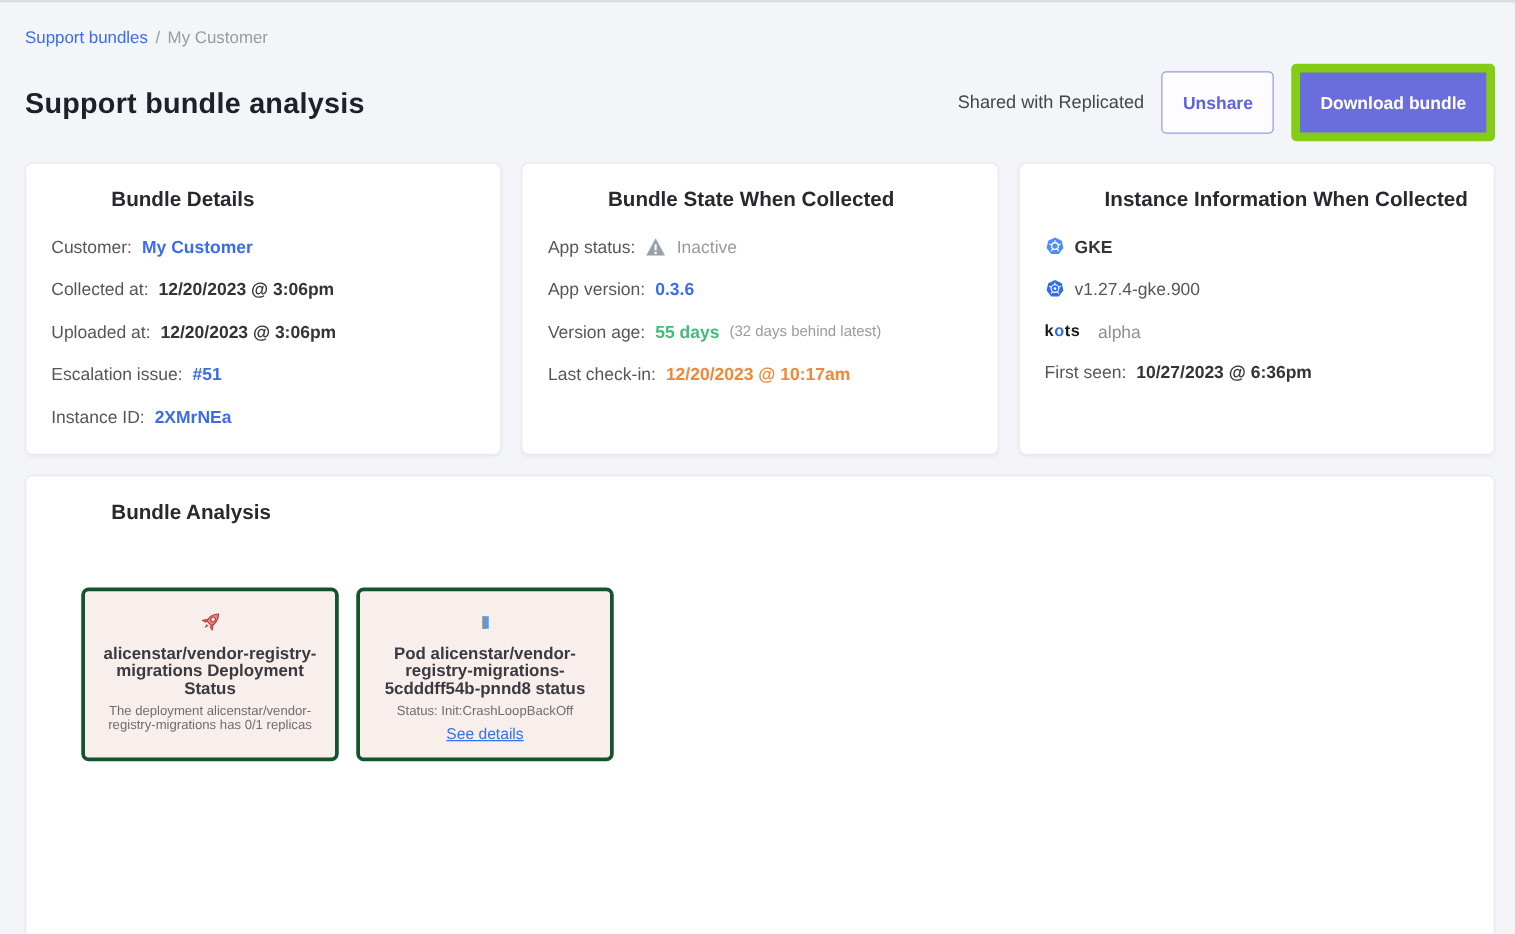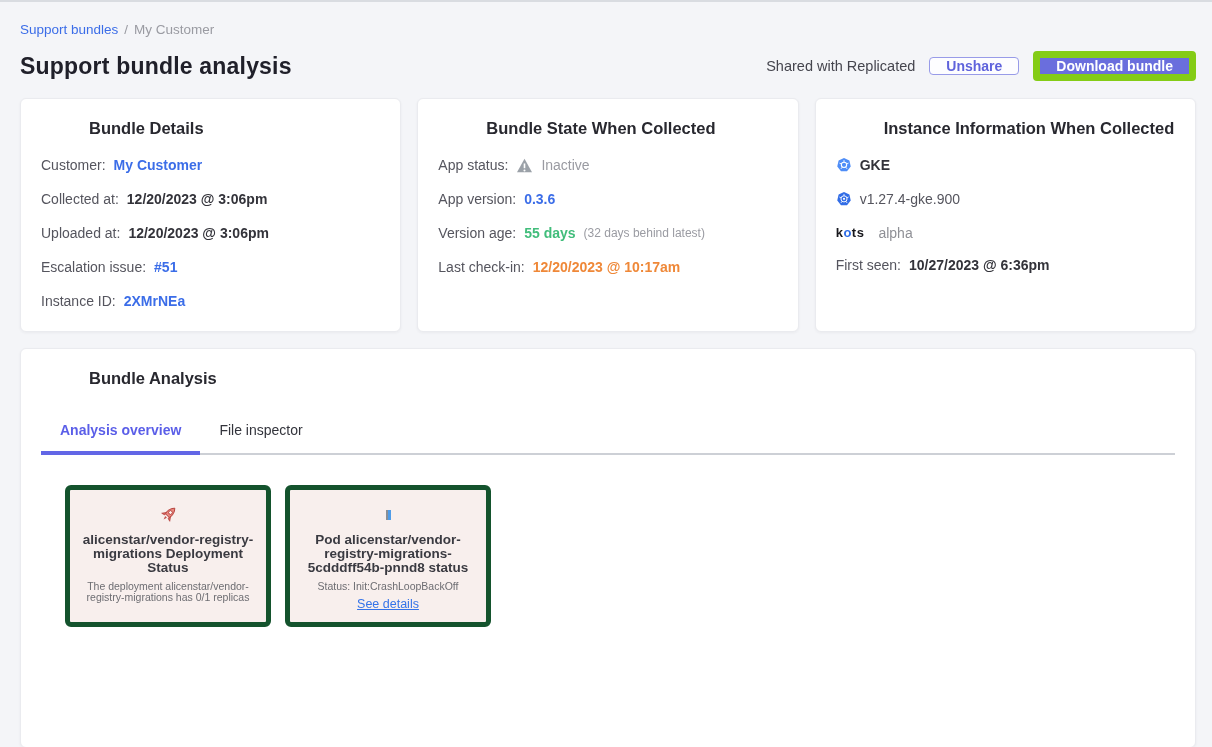--- a/index.html
+++ b/index.html
@@ -15,21 +15,21 @@
   
   .breadcrumb { font-size: 13.5px; display: flex; gap: 6px; align-items: center; }
   .breadcrumb .crumb-link { color: #3b6de8; text-decoration: none; cursor: pointer; }
   .breadcrumb .crumb-sep, .breadcrumb .crumb-current { color: #9a9ba2; }
 
   
   .header-row { display: flex; justify-content: space-between; align-items: center; margin: 14px 0 17px; }
   h1 { font-size: 23px; font-weight: 700; color: #20202a; letter-spacing: .2px; }
   .header-actions { display: flex; align-items: center; gap: 14px; }
   .shared-text { font-size: 14.5px; color: #45454e; }
-  .btn { font-family: inherit; font-size: 14px; font-weight: 700; border-radius: 4px; cursor: pointer; padding: 0 16px; line-height: 16px; }
+  .btn { font-family: inherit; font-size: 14px; font-weight: 700; border-radius: 4px; cursor: pointer; padding: 16px 16px; line-height: 16px; }
   .btn-outline { background: #fdfdff; border: 1px solid #989be8; color: #5f63dc; }
   .btn-primary { background: #6a6edd; border: 7px solid #84cc16; color: #ffffff; }
 
   
   .cards-row { display: grid; grid-template-columns: repeat(3, 1fr); gap: 16px; }
   .card {
     background: #ffffff; border: 1px solid #eaebef; border-radius: 6px;
     box-shadow: 0 1px 3px rgba(30,30,60,.05); padding: 20px;
   }
   .card-title { font-size: 16.5px; font-weight: 700; color: #28282f; margin-bottom: 17px; margin-left: 48px; }
@@ -59,22 +59,22 @@
 
   .filter-row { display: flex; align-items: flex-start; gap: 12px; margin-top: 21px; padding-left: 14px; }
   .checkbox { width: 16px; height: 16px; border-radius: 3px; background: #e04379; margin-top: 2px; cursor: pointer;
               display: flex; align-items: center; justify-content: center; flex: 0 0 auto; }
   .checkbox svg { display: block; }
   .filter-label { font-size: 14.5px; color: #2d2d35; line-height: 18px; }
   .filter-desc { font-size: 13px; color: #90939a; margin-top: 7px; }
 
   .error-cards { display: flex; gap: 14px; margin-top: 30px; padding-left: 24px; }
   .error-card {
-    width: 206px; min-height: 126px; background: #f8efed; border: 5px solid #14532d; border-radius: 6px;
-    padding: 13px 9px 10px; text-align: center; cursor: pointer;
+    width: 206px; min-height: 126px; background: #f8efed; border: 3px solid #14532d; border-radius: 6px;
+    padding: 13px 9px 10px; text-align: center; cursor: pointer; margin-top: 20px;
   }
   .error-card .card-icon { height: 24px; display: flex; align-items: center; justify-content: center; margin-bottom: 6px; }
   .error-title { font-size: 13.5px; font-weight: 700; color: #3a3a41; line-height: 14px; overflow-wrap: anywhere; }
   .error-detail { font-size: 10.5px; color: #6d6d72; line-height: 11px; margin-top: 6px; overflow-wrap: anywhere; }
   .see-details { font-size: 12.5px; color: #3573e8; text-decoration: underline; margin-top: 5px; display: inline-block; cursor: pointer; }
   .pod-icon { width: 5px; height: 10px; background: #4f9ce8; border-left: 2px solid #8a8f96; display: inline-block; }
 </style>
 </head>
 <body>
 
@@ -191,24 +191,20 @@
       <div class="info-row">
         <span class="lbl">First seen:</span>
         <span class="val-strong">10/27/2023 @ 6:36pm</span>
       </div>
     </div>
   </div>
 
   <div class="card analysis-card">
     <div class="card-title analysis-title">Bundle Analysis</div>
 
-    <div class="tabs">
-      <div class="tab active">Analysis overview</div>
-      <div class="tab">File inspector</div>
-    </div>
 
 
     <div class="error-cards">
 
       <div class="error-card">
         <div class="card-icon">
           <svg width="22" height="22" viewBox="0 0 24 24">
             <g transform="rotate(45 12 12)">
               <path d="M12 1.5 C15 4.5 16.2 8.5 15.2 13 L8.8 13 C7.8 8.5 9 4.5 12 1.5 Z" fill="#e8867e" stroke="#b5413c" stroke-width="1"></path>
               <circle cx="12" cy="8.2" r="2" fill="#fdf3f2" stroke="#b5413c" stroke-width="1"></circle>

